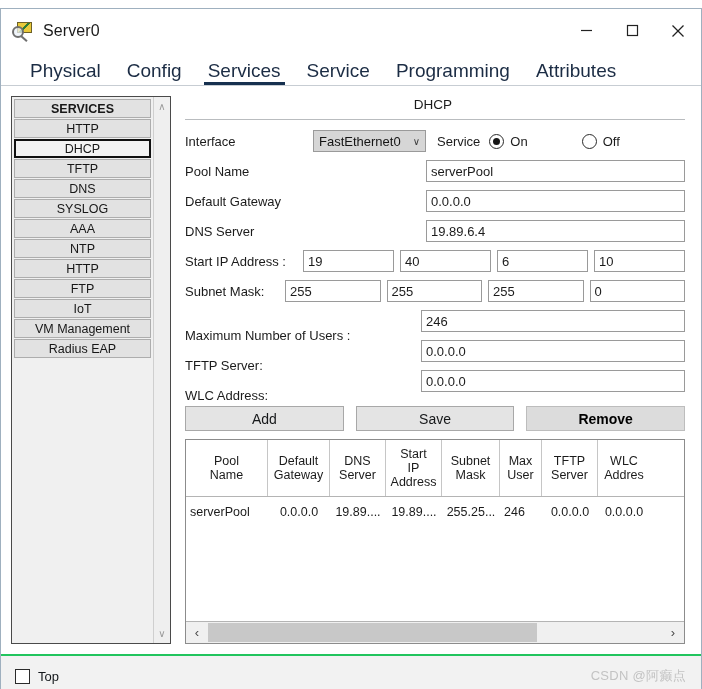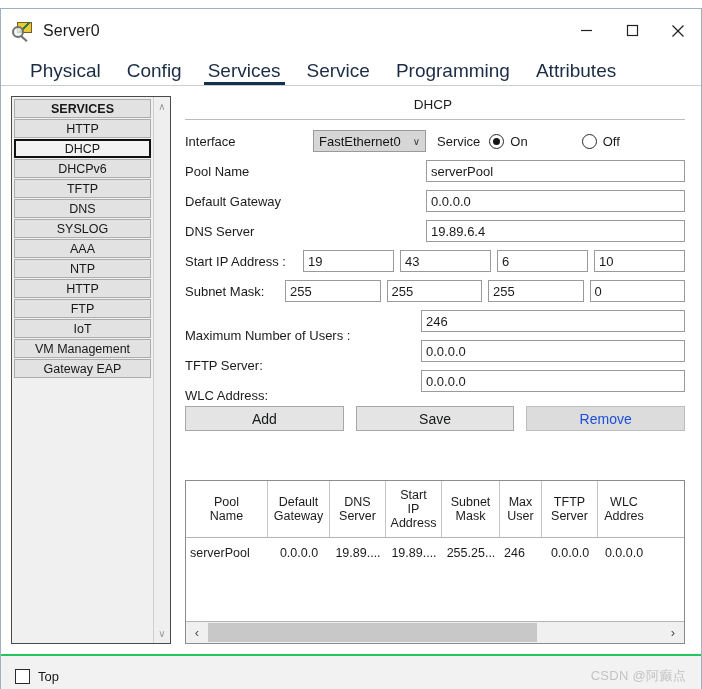--- a/index.html
+++ b/index.html
@@ -173,26 +173,26 @@
   .lbl.sm{width:100px;min-width:100px;}
   .lbl.max{width:236px;min-width:236px;margin-top:28px;}
   .btnrow{display:flex;gap:12px;margin:6px 0 8px 0;}
   .btn{
     flex:1;height:25px;
     background:#e4e4e4;border:1px solid #a8a8a8;
     box-sizing:border-box;
     display:flex;align-items:center;justify-content:center;
     font-size:14px;color:#16181a;cursor:default;
   }
-  .btn.disabled{color:#1d4ed8;background:#dcdcdc;border-color:#bdbdbd;}
+  .btn.disabled{color:#000000;background:#dcdcdc;border-color:#bdbdbd;font-weight:bold;}
   
   .tablebox{
     flex:1;border:1px solid #8c8c8c;background:#ffffff;
     display:flex;flex-direction:column;
-    margin-bottom:10px;box-sizing:border-box;overflow:hidden;margin-top:41px;
+    margin-bottom:10px;box-sizing:border-box;overflow:hidden;
   }
   .thead{
     display:flex;border-bottom:1px solid #b4b4b4;
     height:56px;min-height:56px;
   }
   .th{
     display:flex;align-items:center;justify-content:center;
     text-align:center;font-size:12.5px;color:#1b1b1b;
     border-right:1px solid #c6c6c6;
     line-height:14px;padding:0 2px;box-sizing:border-box;
@@ -278,31 +278,30 @@
     <div class="tab">Attributes</div>
   </div>
 
   <div class="content">
 
     <div class="svc-panel">
       <div class="svc-list">
         <div class="svc-item header">SERVICES</div>
         <div class="svc-item">HTTP</div>
         <div class="svc-item selected">DHCP</div>
-        <div class="svc-item">DHCPv6</div>
         <div class="svc-item">TFTP</div>
         <div class="svc-item">DNS</div>
         <div class="svc-item">SYSLOG</div>
         <div class="svc-item">AAA</div>
         <div class="svc-item">NTP</div>
         <div class="svc-item">HTTP</div>
         <div class="svc-item">FTP</div>
         <div class="svc-item">IoT</div>
         <div class="svc-item">VM Management</div>
-        <div class="svc-item">Gateway EAP</div>
+        <div class="svc-item">Radius EAP</div>
       </div>
       <div class="svc-scroll">
         <div class="sb-arrow up">∧</div>
         <div class="sb-arrow dn">∨</div>
       </div>
     </div>
 
     <div class="main">
       <div class="pane-title">DHCP</div>
       <div class="hr"></div>
@@ -332,21 +331,21 @@
 
       <div class="row">
         <div class="lbl" style="width:241px;min-width:241px;">DNS Server</div>
         <div class="fld big">19.89.6.4</div>
       </div>
 
       <div class="row">
         <div class="lbl ip">Start IP Address :</div>
         <div class="quad">
           <div class="fld">19</div>
-          <div class="fld">43</div>
+          <div class="fld">40</div>
           <div class="fld">6</div>
           <div class="fld">10</div>
         </div>
       </div>
 
       <div class="row">
         <div class="lbl sm">Subnet Mask:</div>
         <div class="quad">
           <div class="fld">255</div>
           <div class="fld">255</div>

